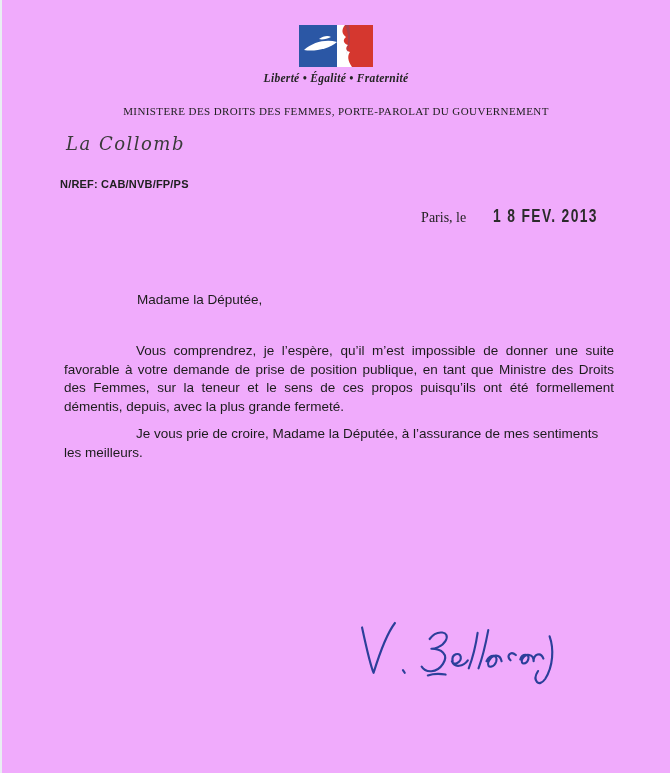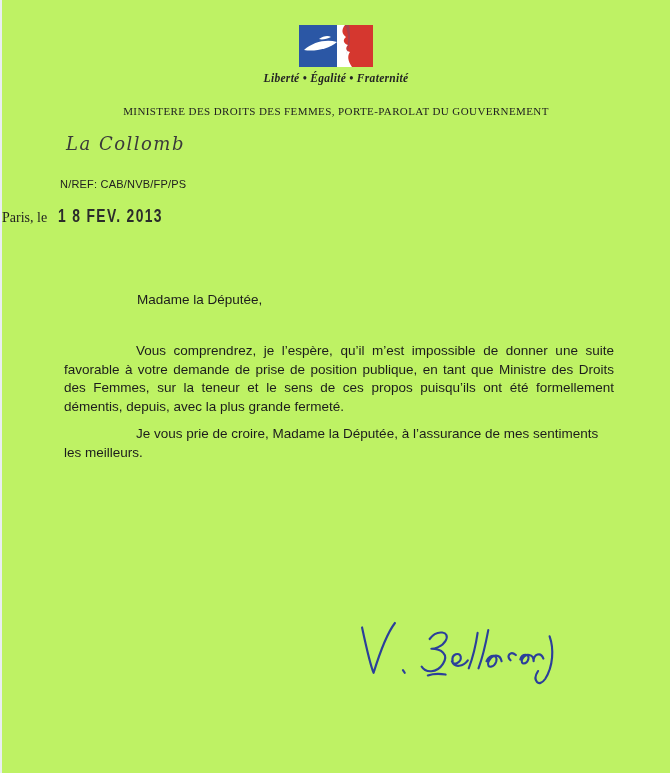--- a/index.html
+++ b/index.html
@@ -1,20 +1,20 @@
 <!DOCTYPE html>
 <html lang="fr"><head>
 <meta charset="utf-8">
 <style>
   * { margin:0; padding:0; box-sizing:border-box; }
   html,body { background:#ffffff; }
   .page {
     position:relative;
     width:670px; height:773px;
-    background:#bef264;
+    background:#f0abfc;
     font-family:"Liberation Sans", sans-serif;
     color:#1c1c1c;
     overflow:hidden;
     border-left:2px solid #e9eef2;
   }
   
   .letterhead { padding-top:25px; text-align:center; }
   .logo-wrap { display:flex; justify-content:center; }
   .logo-svg { width:74px; height:42px; display:block; }
   .motto {
@@ -41,26 +41,27 @@
     margin:16px 0 0 64px;
     font-family:"DejaVu Serif", serif;
     font-style:italic;
     font-size:18px; letter-spacing:1.5px;
     color:#3a3a3a;
   }
   .reference {
     margin:24px 18px 0 58px;
     font-size:11px; color:#202020;
     letter-spacing:0.2px;
+    font-weight:bold;
   }
   
   .dateline {
     margin:17px 52px 0 0;
-    display:flex; align-items:baseline;
-    gap:11px;
+    display:flex; justify-content:flex-end; align-items:baseline;
+    gap:27px;
   }
   .place { font-family:"Liberation Serif", serif; font-size:14px; color:#1f1f1f; }
   .date-stamp {
     display:inline-block;
     font-weight:700; font-size:16.5px;
     letter-spacing:1.6px; color:#2b2b2b;
     transform:scaleX(0.84) scaleY(1.1);
     transform-origin:left bottom;
     white-space:pre;
   }

